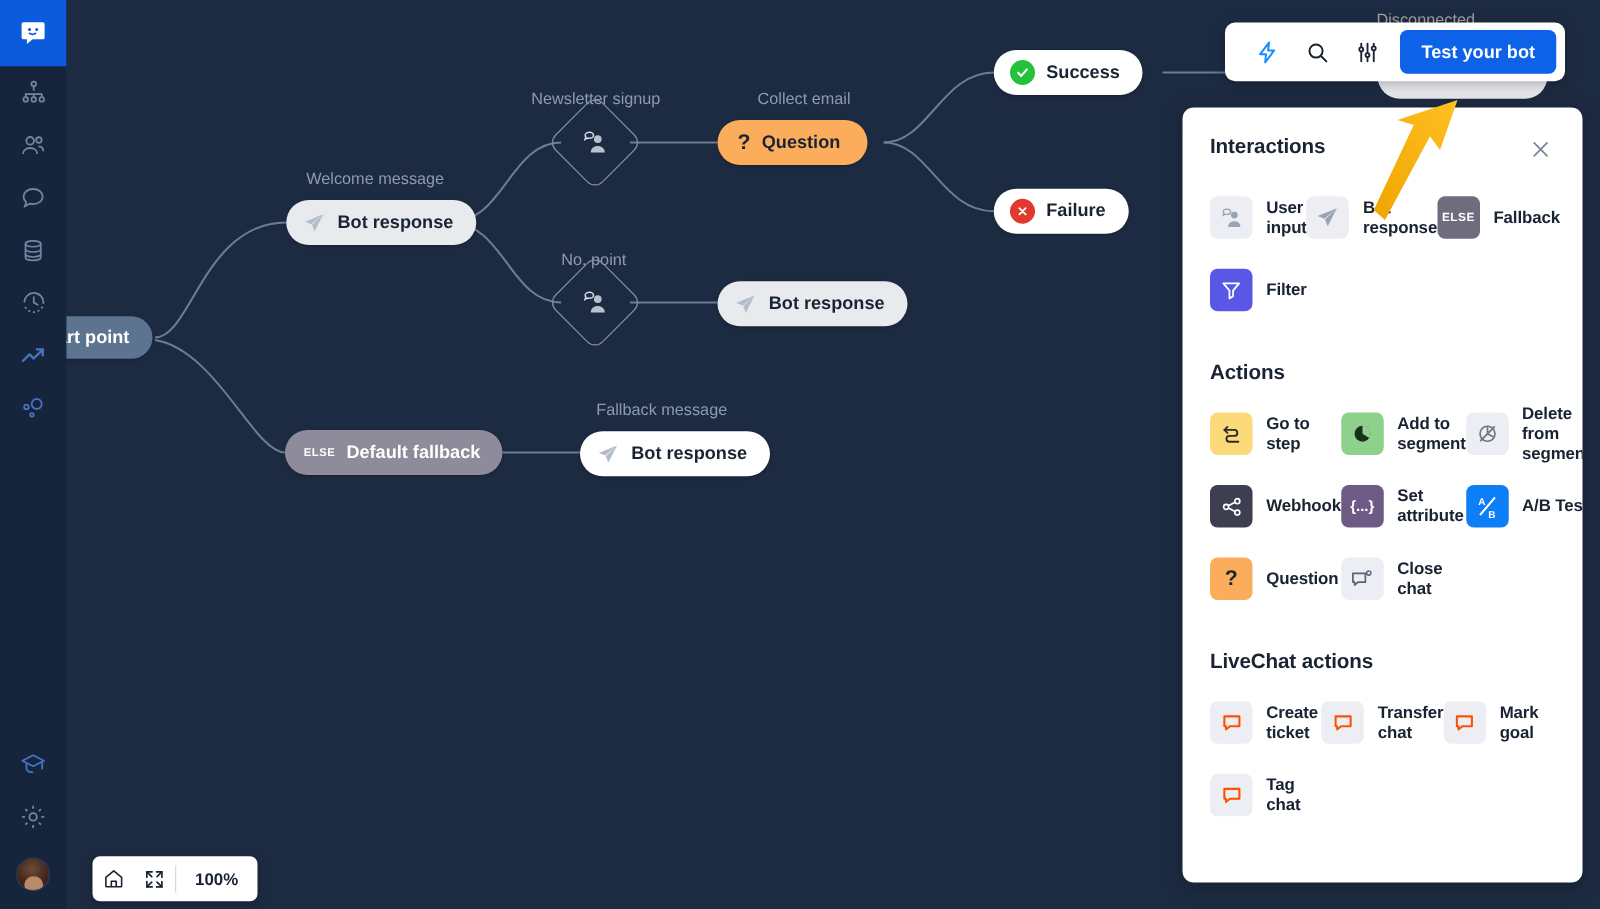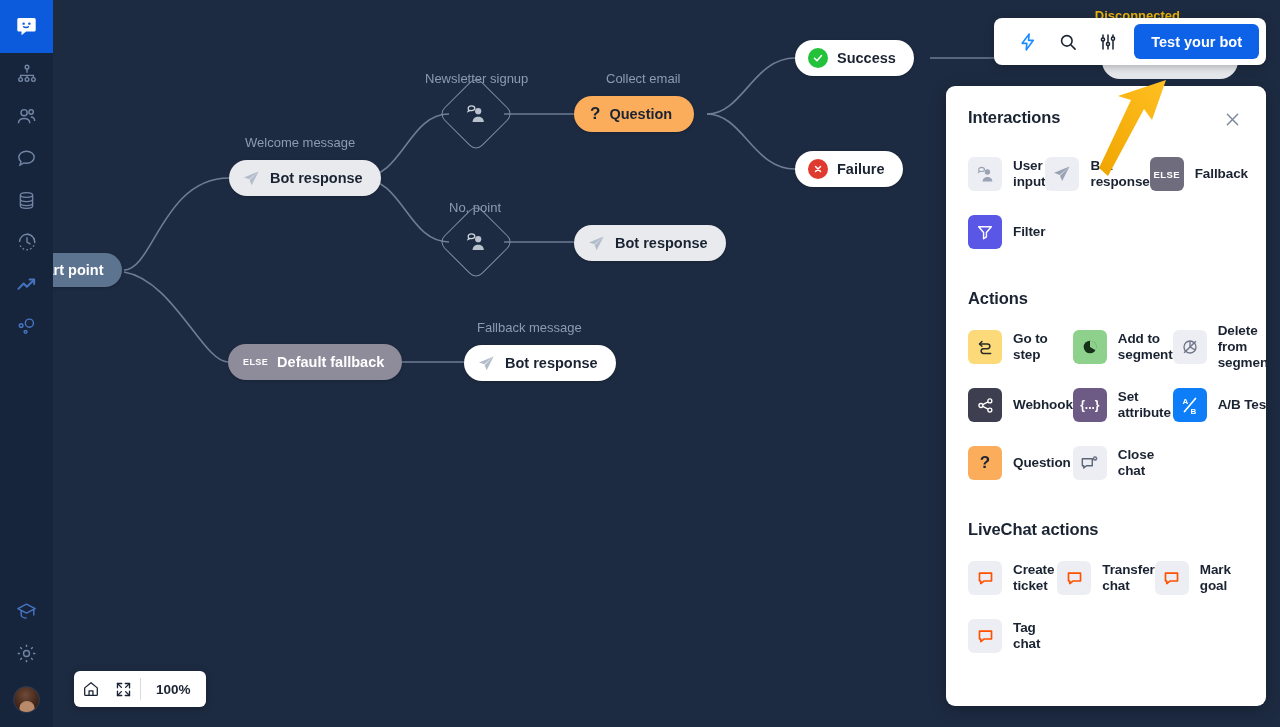--- a/index.html
+++ b/index.html
@@ -78,21 +78,21 @@
   }
   .diamond > span { transform:rotate(-45deg); display:flex; }
 
   .badge { width:20px; height:20px; border-radius:50%;
     display:flex; align-items:center; justify-content:center; flex:0 0 auto; }
   .badge.green { background:#23c23a; }
   .badge.red { background:#e0392e; }
 
   
   #toolbar {
-    position:absolute; top:18px; right:14px; height:47px;
+    position:absolute; top:18px; right:28px; height:47px;
     background:#ffffff; border-radius:8px;
     display:flex; align-items:center; gap:0; padding:0 7px 0 14px;
     box-shadow:0 2px 10px rgba(0,0,0,.28); z-index:25;
   }
   .tb-icon {
     width:40px; height:40px; display:flex; align-items:center; justify-content:center;
     cursor:pointer; border-radius:6px;
   }
   #test-bot-btn {
     background:#0d62e8; color:#fff; font-size:14.5px; font-weight:700;
@@ -101,21 +101,21 @@
   }
 
   
   #hidden-node {
     position:absolute; top:43px; right:42px;
     width:136px; height:36px; border-radius:18px;
     background:#e8eaee; z-index:20;
   }
   #hidden-node-label {
     position:absolute; top:8px; right:100px;
-    color:#eab308; font-size:13px; z-index:19;font-weight:bold;
+    color:#a3a3a3; font-size:13px; z-index:19;
   }
 
   
   #panel {
     position:absolute; right:14px; top:86px; width:320px; height:620px;
     background:#ffffff; border-radius:9px;
     box-shadow:0 3px 16px rgba(0,0,0,.3);
     padding:22px 22px 0 22px; z-index:28; overflow:hidden;
   }
   .panel-head {
@@ -142,21 +142,21 @@
   .cell-txt {
     font-size:13.5px; font-weight:700; color:#1a2332;
     line-height:1.18; letter-spacing:-.1px;
   }
 
   
   #arrow-cursor { position:absolute; left:1098px; top:76px; z-index:40; pointer-events:none; }
 
   
   #zoomctl {
-    position:absolute; left:74px; bottom:20px; height:36px;
+    position:absolute; left:74px; bottom:6px; height:36px;
     background:#ffffff; border-radius:6px; display:flex; align-items:center;
     box-shadow:0 2px 8px rgba(0,0,0,.3); z-index:25;
   }
   .zc-btn { width:33px; height:36px; display:flex; align-items:center;
             justify-content:center; cursor:pointer; }
   .zc-sep { width:1px; height:22px; background:#d8dce2; }
   #zoom-level { padding:0 15px; font-size:13.5px; font-weight:700; color:#1a2332; }
 </style>
 </head>
 <body>

